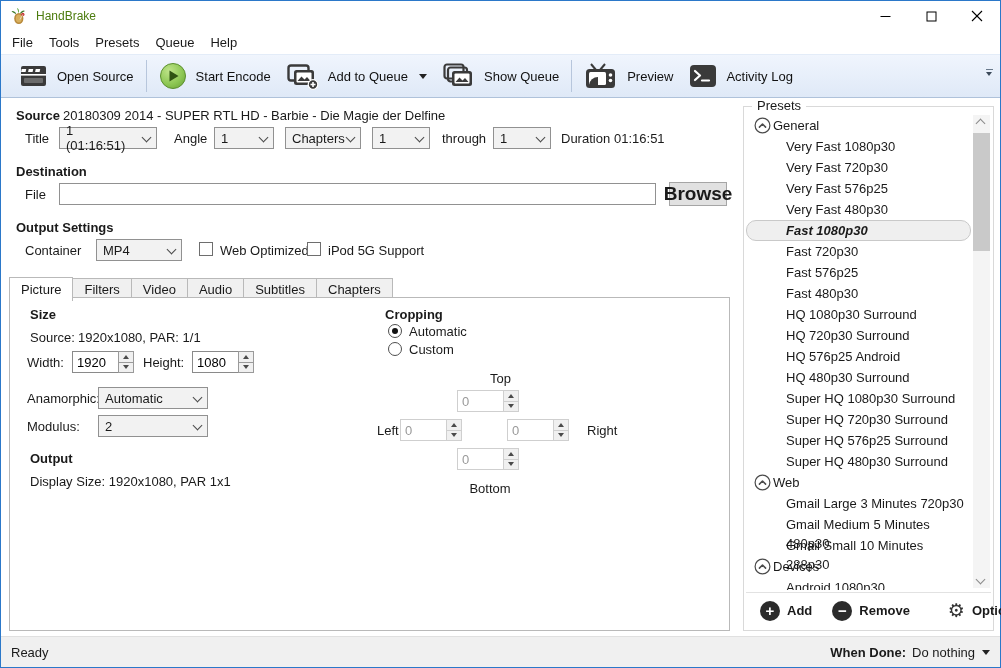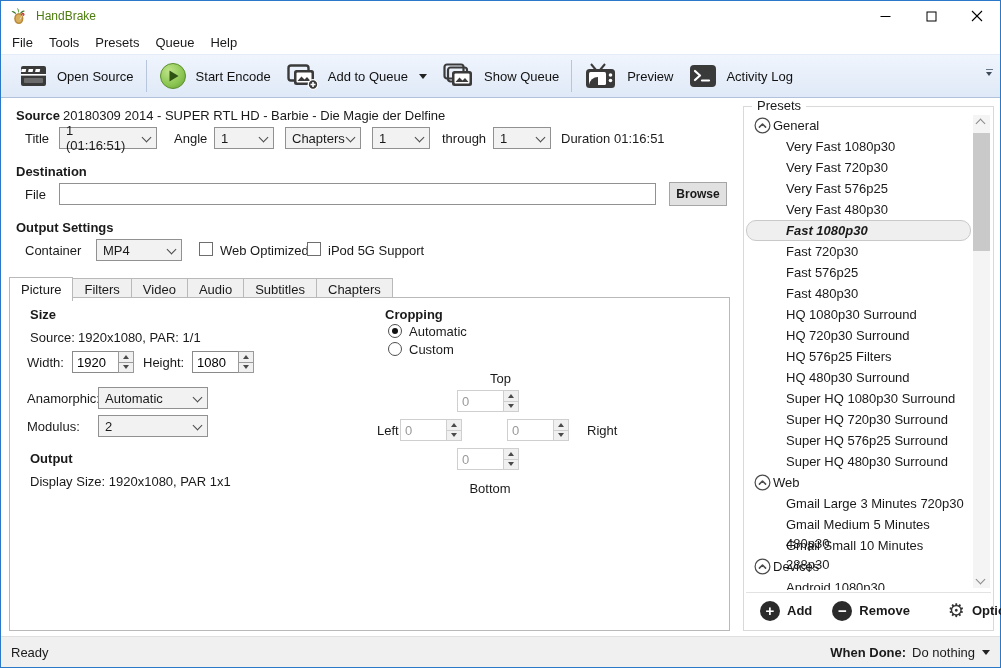--- a/index.html
+++ b/index.html
@@ -37,21 +37,21 @@
   
   .combo { position:absolute; height:22px; background:#f2f2f2; border:1px solid #919191;
            display:flex; align-items:center; font-size:13px; padding:0 20px 0 6px; }
   .combo .chev { position:absolute; right:6px; top:8px; width:7px; height:7px;
                  border-right:1.5px solid #4a4a4a; border-bottom:1.5px solid #4a4a4a; transform:rotate(45deg); margin-top:-2px; }
 
   
   .txt { position:absolute; height:22px; border:1px solid #919191; background:#fff; font-size:13px;
          font-family:"Liberation Sans",sans-serif; padding:0 5px; }
 
-  .btn { position:absolute; background:#e1e1e1; border:1px solid #a5a5a5; font-size:12px; font-weight:600;
+  .btn { position:absolute; background:#e1e1e1; border:1px solid #a5a5a5; font-size:19px; font-weight:600;
          display:flex; align-items:center; justify-content:center; }
 
   .checkbox { position:absolute; width:14px; height:14px; border:1px solid #6e6e6e; background:#fff; }
 
   
   .spin { position:absolute; display:flex; height:22px; }
   .spin input { width:46px; height:22px; border:1px solid #8a8a8a; border-right:none; background:#fff;
                 font-size:13px; font-family:"Liberation Sans",sans-serif; padding:0 4px; }
   .spin.disabled input { color:#9a9a9a; border-color:#cfcfcf; }
   .spin-btns { display:flex; flex-direction:column; width:16px; }
@@ -391,21 +391,21 @@
           <div class="preset-item">Very Fast 1080p30</div>
           <div class="preset-item">Very Fast 720p30</div>
           <div class="preset-item">Very Fast 576p25</div>
           <div class="preset-item">Very Fast 480p30</div>
           <div class="preset-item selected">Fast 1080p30</div>
           <div class="preset-item">Fast 720p30</div>
           <div class="preset-item">Fast 576p25</div>
           <div class="preset-item">Fast 480p30</div>
           <div class="preset-item">HQ 1080p30 Surround</div>
           <div class="preset-item">HQ 720p30 Surround</div>
-          <div class="preset-item">HQ 576p25 Filters</div>
+          <div class="preset-item">HQ 576p25 Android</div>
           <div class="preset-item">HQ 480p30 Surround</div>
           <div class="preset-item">Super HQ 1080p30 Surround</div>
           <div class="preset-item">Super HQ 720p30 Surround</div>
           <div class="preset-item">Super HQ 576p25 Surround</div>
           <div class="preset-item">Super HQ 480p30 Surround</div>
           <div class="preset-group">
             <svg width="17" height="17" viewBox="0 0 17 17">
               <circle cx="8.5" cy="8.5" r="7.4" fill="none" stroke="#4a4a4a" stroke-width="1.2"></circle>
               <path d="M5.4 10.1 L8.5 7 L11.6 10.1" fill="none" stroke="#4a4a4a" stroke-width="1.5" stroke-linecap="round" stroke-linejoin="round"></path>
             </svg>

